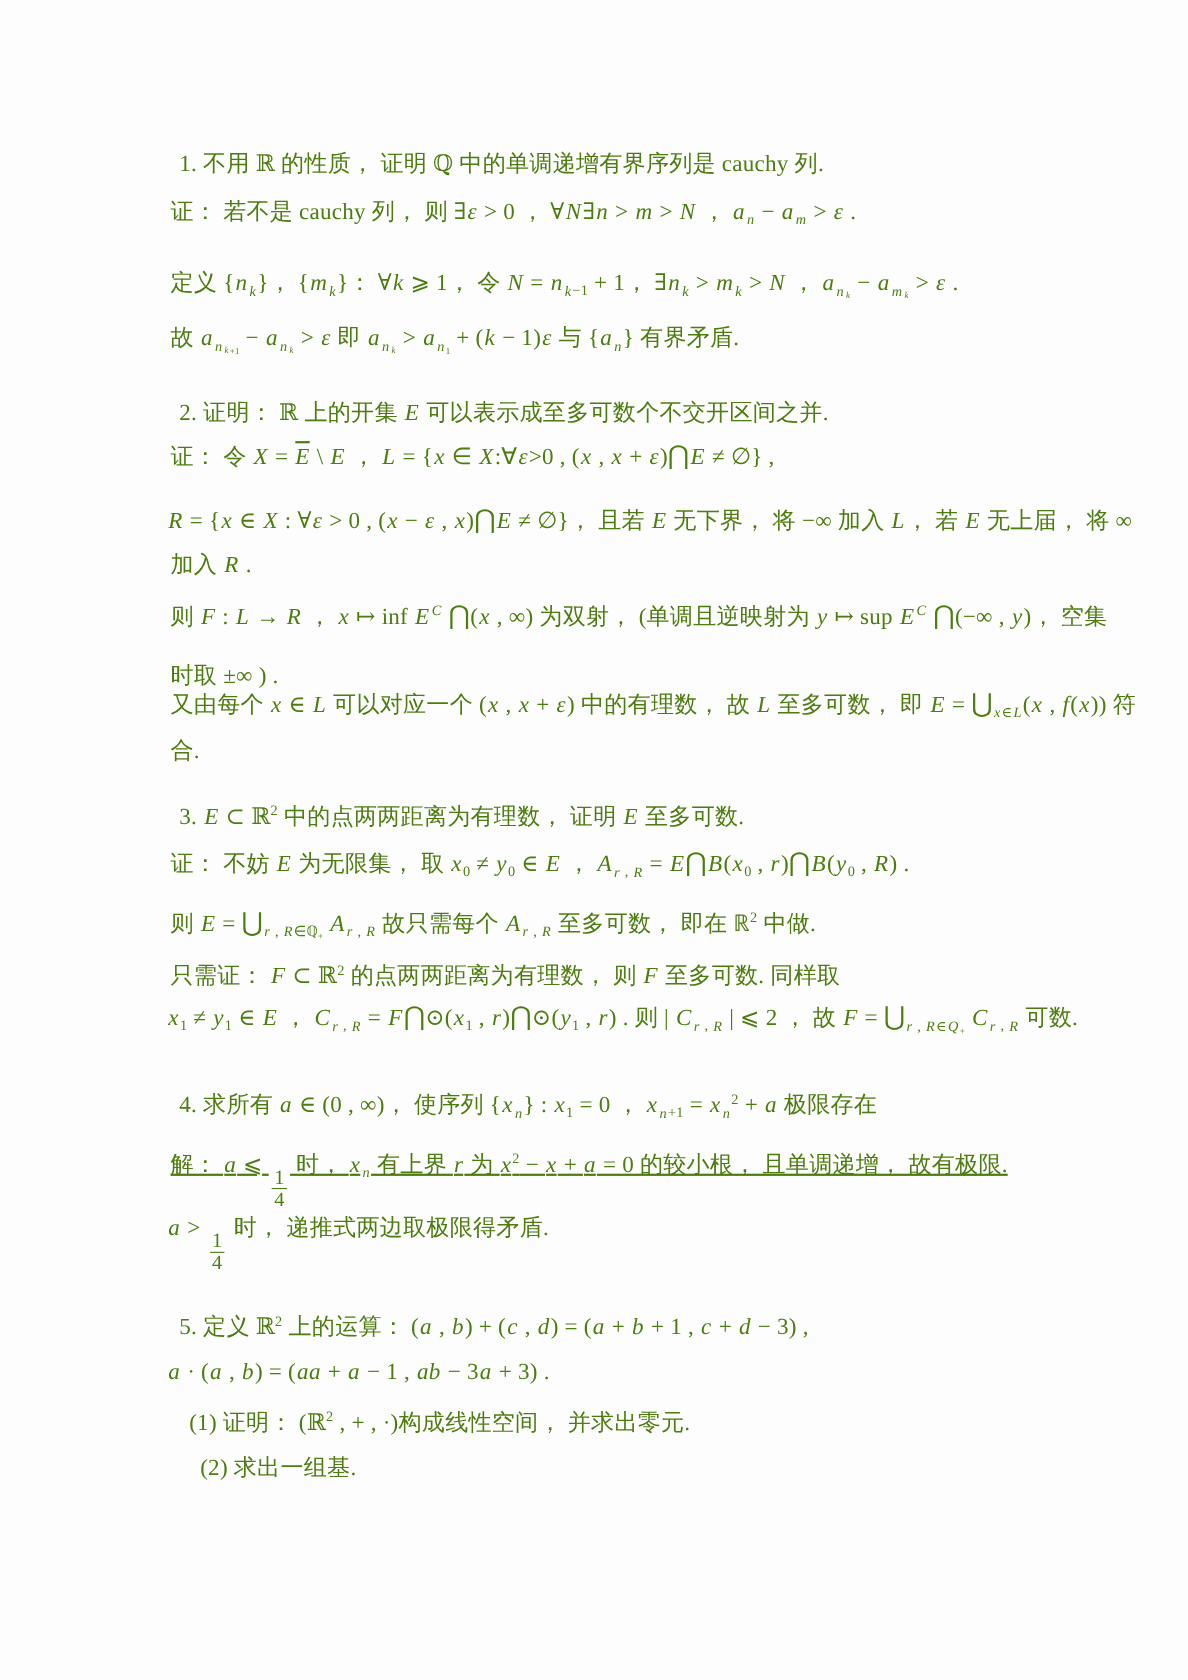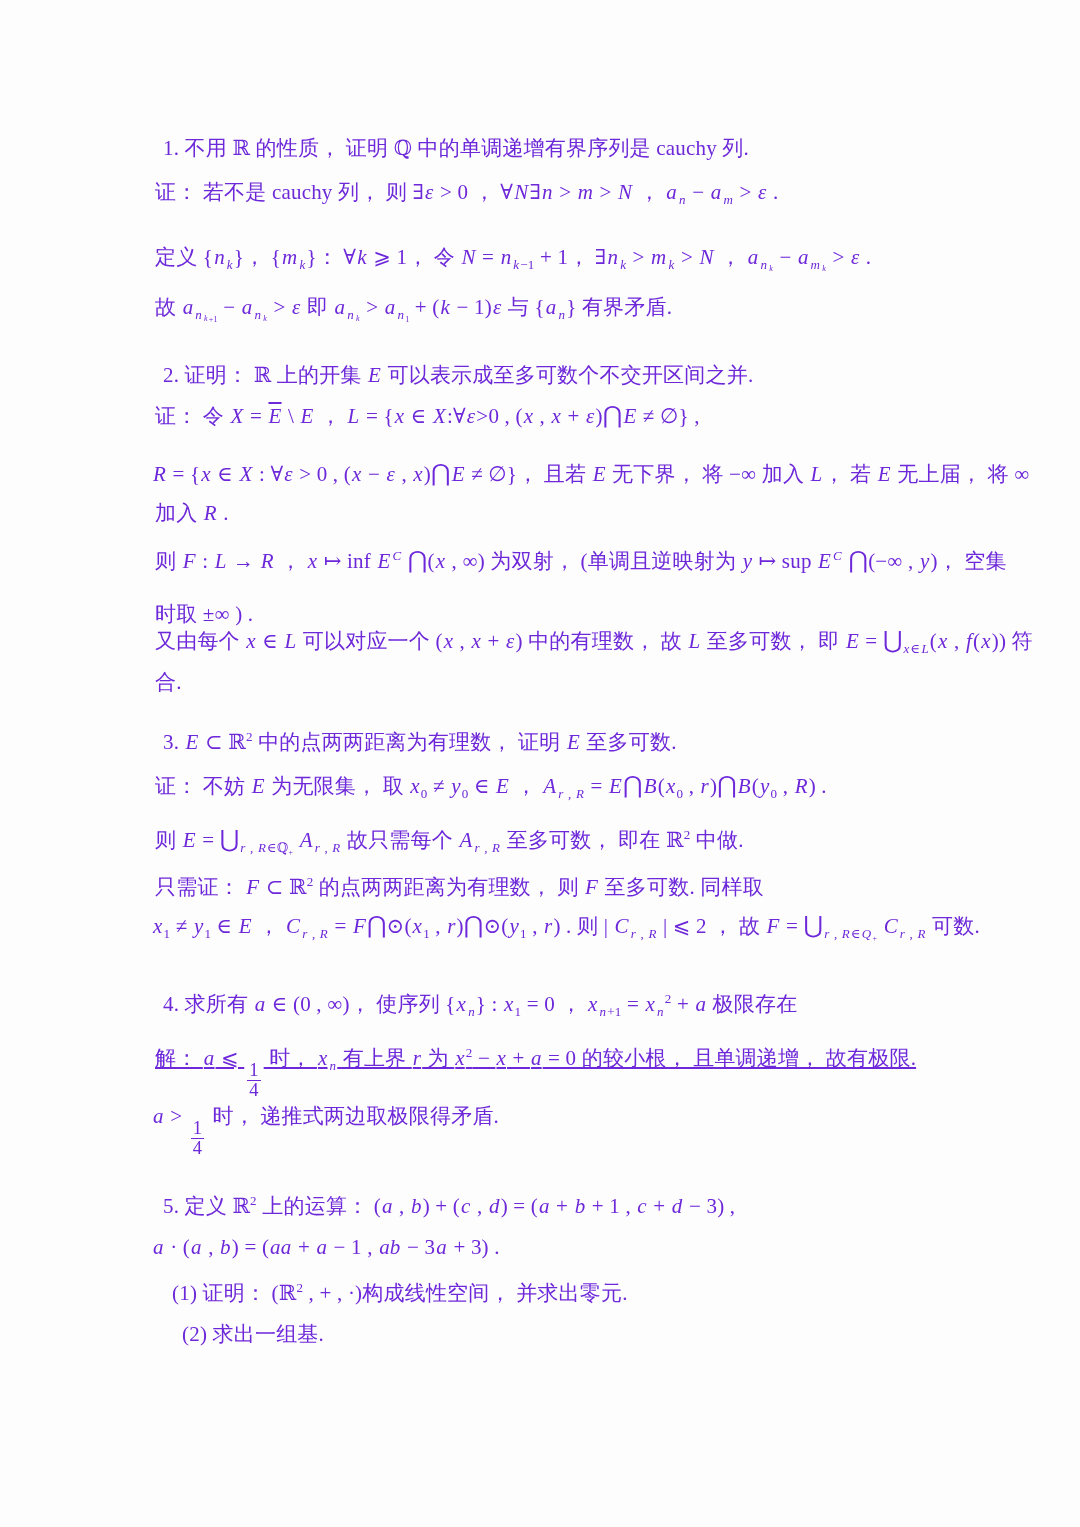--- a/index.html
+++ b/index.html
@@ -3,46 +3,46 @@
 <meta charset="utf-8">
 <style>
   html,body{margin:0;padding:0;}
   body{
     width:1080px;height:1527px;
     background:#fdfdfd;
     font-family:"Liberation Serif","DejaVu Serif",serif;
   }
   .page{
     position:relative;width:1080px;height:1527px;
-    background:#fdfdfd;color:#6d28d9;overflow:hidden;
+    background:#fdfdfd;color:#4d7c0f;overflow:hidden;
   }
   .line{
     position:absolute;white-space:nowrap;
     font-size:21px;line-height:24px;letter-spacing:0.2px;
   }
   .line i{font-style:italic;padding:0 1px;}
   .line sub{font-size:62%;line-height:0;vertical-align:-0.35em;}
   .line sup{font-size:62%;line-height:0;vertical-align:0.6em;}
   .ol{text-decoration:overline;}
   .nary{font-size:113%;}
   .frac{
     display:inline-flex;flex-direction:column;align-items:center;
     vertical-align:-0.6em;line-height:1.05;font-size:88%;margin:0 3px;
   }
   .frac .den{border-top:1.4px solid currentColor;padding:0 2px;}
   .frac .num{padding:0 2px;}
   
   .ln1{top:136px;left:163px;}  .ln2{top:180px;left:155px;}
   .ln3{top:245px;left:155px;}  .ln4{top:295px;left:155px;}
-  .ln5{top:363px;left:163px;text-align:right;}  .ln6{top:403px;left:155px;}
+  .ln5{top:363px;left:163px;text-align:right;}  .ln6{top:403px;left:155px;font-family:Liberation Serif, serif;}
   .ln7{top:461px;left:152px;}  .ln8{top:501px;left:155px;}
   .ln9{top:548px;left:155px;}  .ln10{top:590px;left:155px;margin-top:12px;}
   .ln11{top:628px;left:155px;} .ln12{top:670px;left:155px;}
   .ln13{top:730px;left:163px;} .ln14{top:773px;left:155px;}
-  .ln15{top:827px;left:155px;} .ln16{top:875px;left:155px;}
+  .ln15{top:827px;left:155px;font-family:Liberation Serif, serif;} .ln16{top:875px;left:155px;}
   .ln17{top:913px;left:152px;} .ln18{top:992px;left:163px;}
   .ln19{top:1046px;left:155px;text-decoration:underline;}.ln20{top:1104px;left:152px;}
   .ln21{top:1194px;left:163px;}.ln22{top:1235px;left:152px;}
   .ln23{top:1281px;left:172px;}.ln24{top:1322px;left:172px;margin-left:10px;}
 </style>
 </head>
 <body>
 
 <div class="page">
   <div class="line ln1">1. 不用 ℝ 的性质， 证明 ℚ 中的单调递增有界序列是 cauchy 列.</div>

